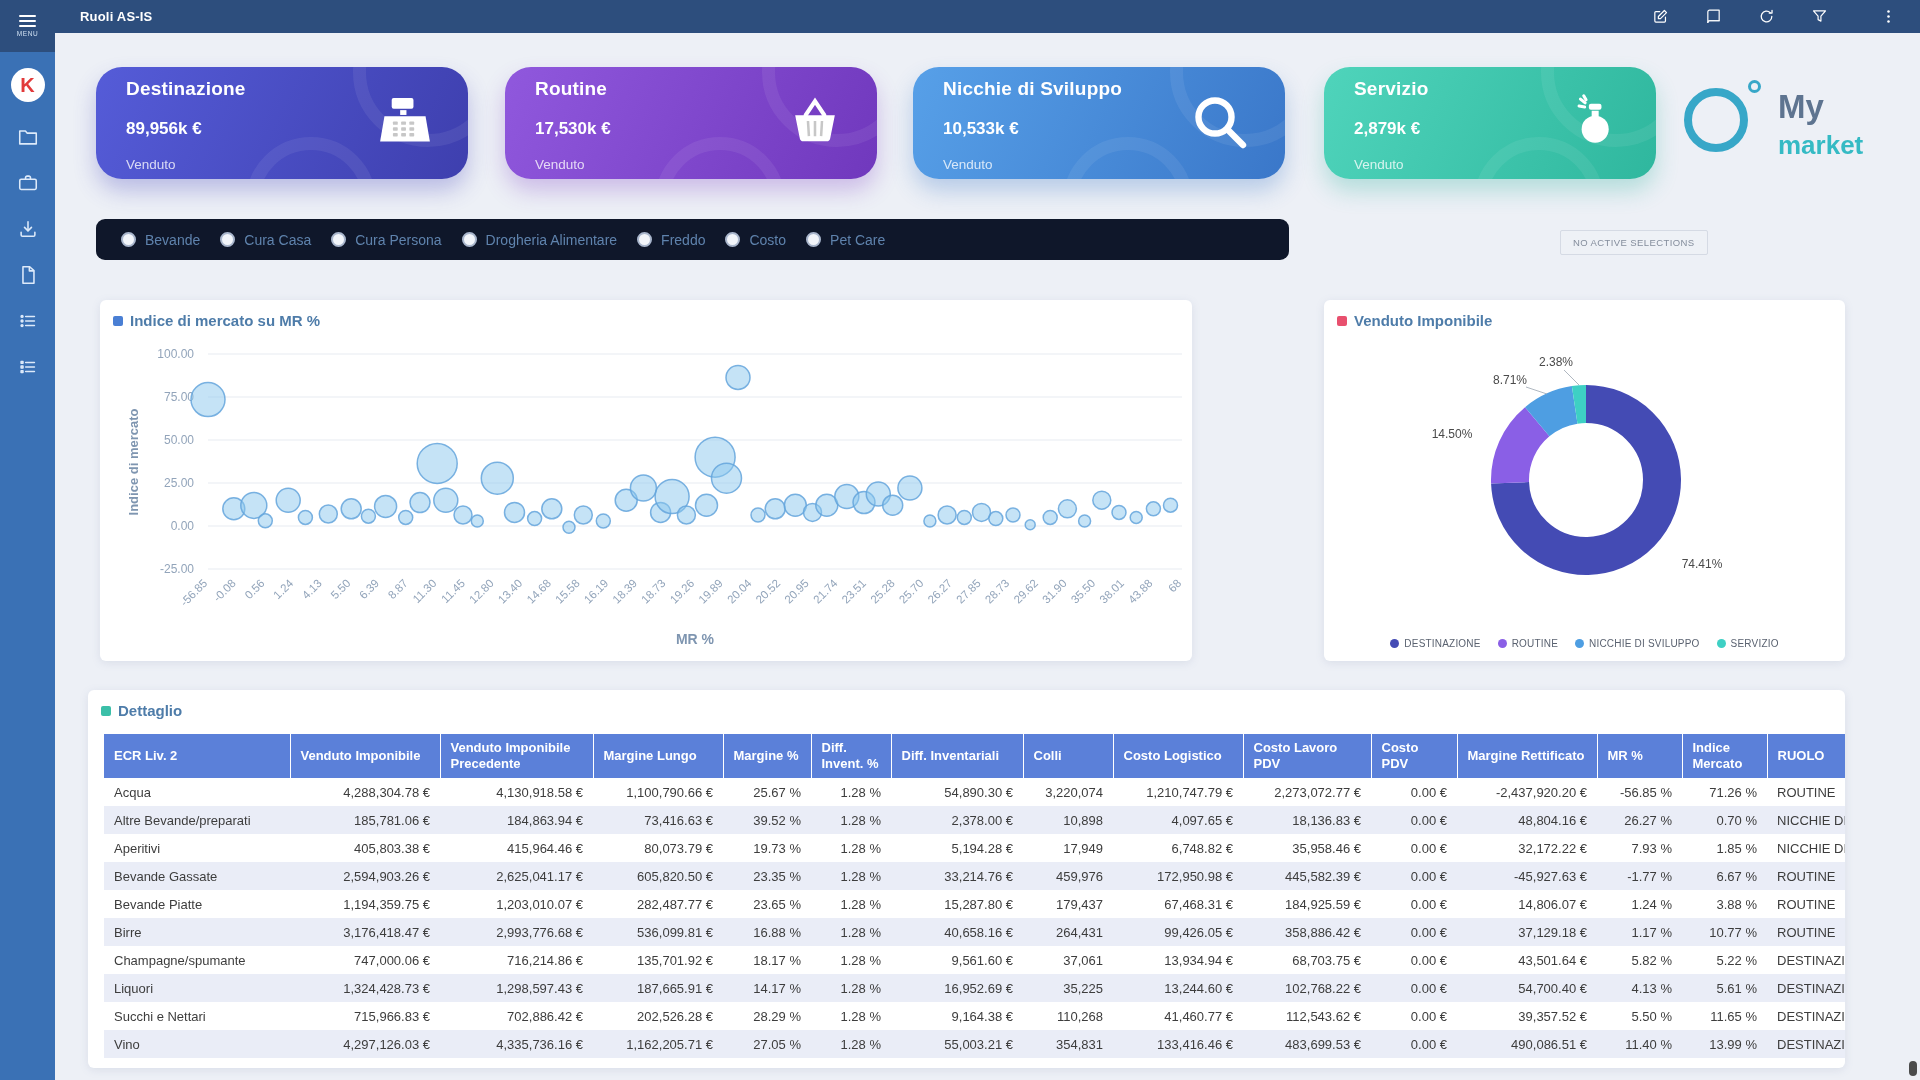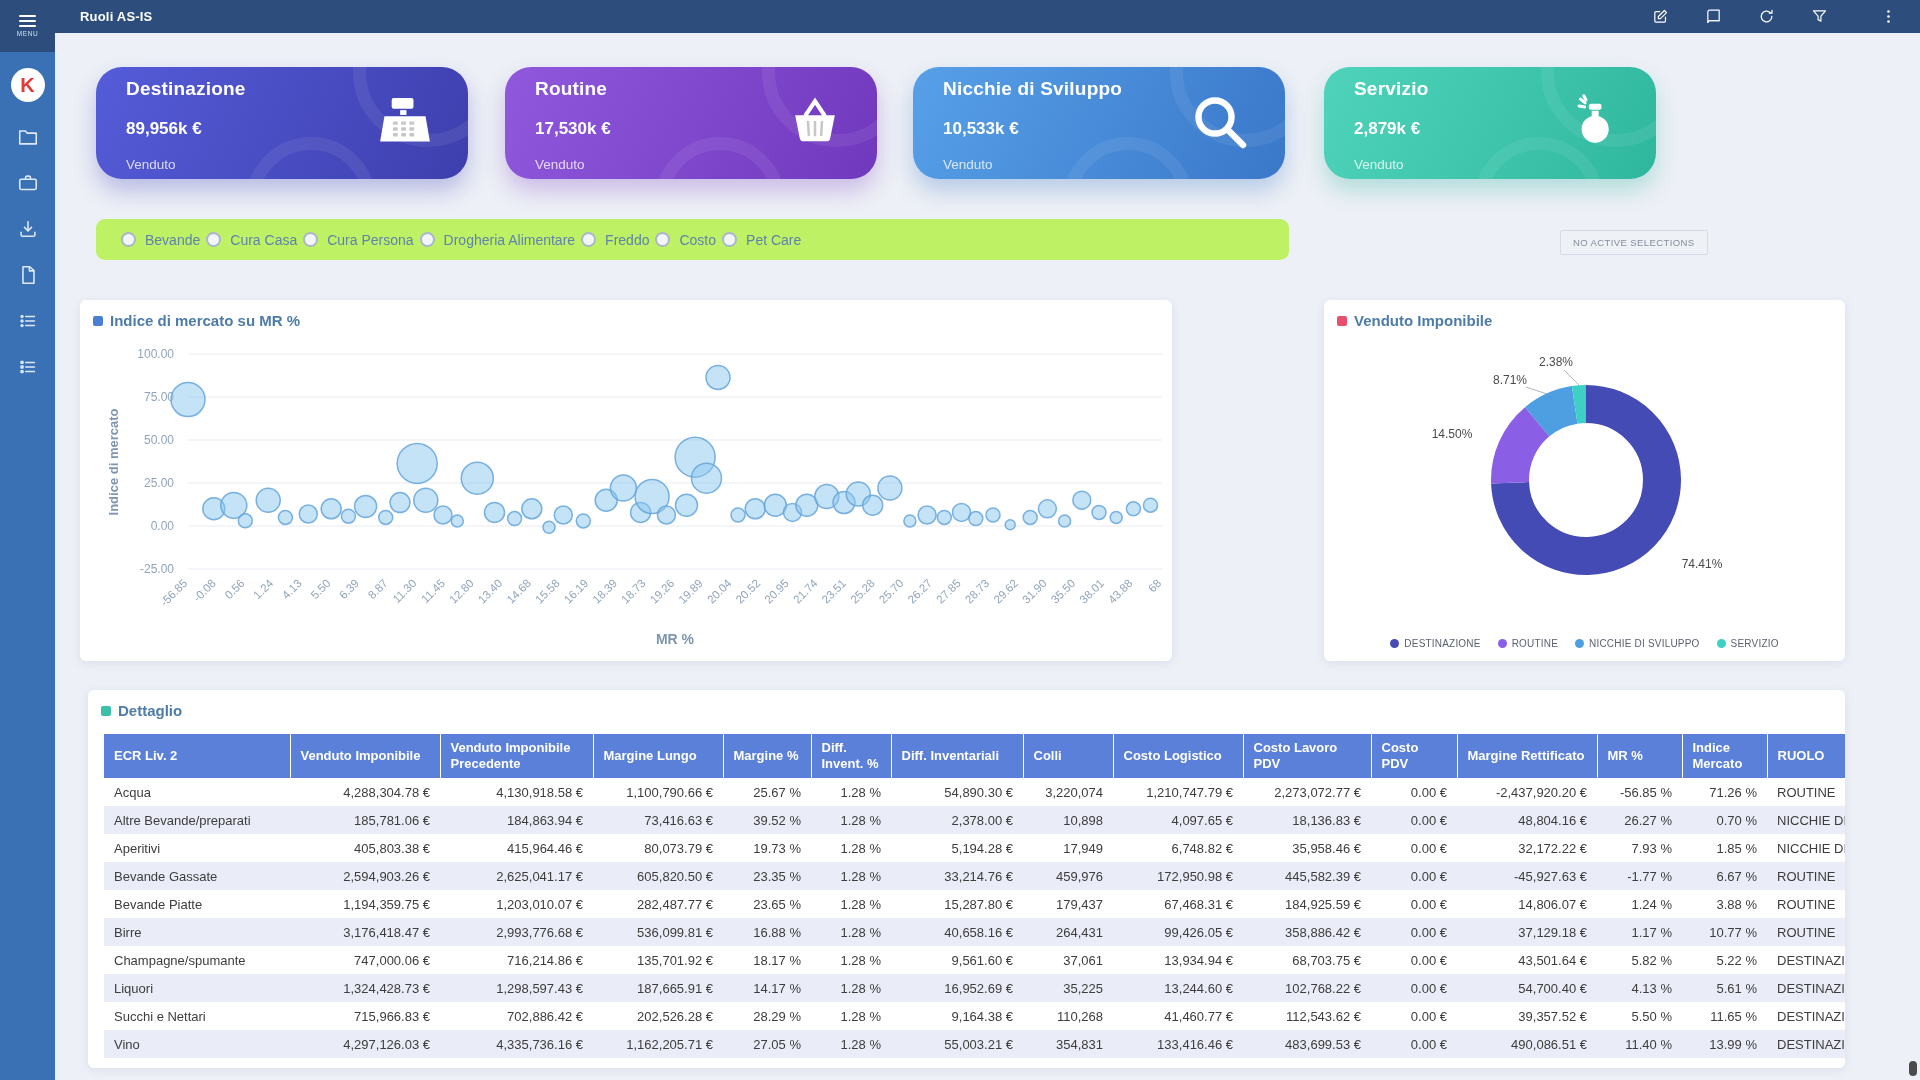--- a/index.html
+++ b/index.html
@@ -45,34 +45,34 @@
   .kpi4{left:1324px;width:332px;background:linear-gradient(115deg,#4fd4bb,#2fb79e);box-shadow:0 12px 22px rgba(50,180,160,.30)}
 
   
   .brand{position:absolute;left:1684px;top:84px;width:210px;height:110px}
   .brand .ringo{position:absolute;left:0;top:4px;width:64px;height:64px;border-radius:50%;border:8px solid #37a7c8}
   .brand .deg{position:absolute;left:64px;top:-4px;width:13px;height:13px;border-radius:50%;border:3.5px solid #37a7c8}
   .brand .l1{position:absolute;left:94px;top:4px;font-size:33px;font-weight:bold;color:#5e7490}
   .brand .l2{position:absolute;left:94px;top:46px;font-size:26px;font-weight:bold;color:#35bac4}
 
   
-  .filterbar{position:absolute;left:96px;top:219px;width:1193px;height:41px;background:#bef264;
-    border-radius:9px;display:flex;align-items:center;padding-left:25px;gap:6px}
+  .filterbar{position:absolute;left:96px;top:219px;width:1193px;height:41px;background:#0f172a;
+    border-radius:9px;display:flex;align-items:center;padding-left:25px;gap:20px}
   .filter-item{display:flex;align-items:center;gap:9px;cursor:pointer}
   .filter-item .radio{width:15px;height:15px;border-radius:50%;border:2px solid #a9b6cc;background:#f2f5fa;flex:none}
   .filter-item .flabel{font-size:14px;color:#5f83ad;white-space:nowrap}
   .sel-badge{position:absolute;left:1560px;top:230px;padding:6px 12px;background:#eef1f6;
     border:1px solid #d5dae4;color:#848d9c;font-size:9.5px;letter-spacing:.4px;border-radius:2px}
 
   
   .panel{position:absolute;background:#fff;border-radius:6px;box-shadow:0 2px 8px rgba(120,130,170,.16)}
   .p-title{position:absolute;left:13px;top:12px;display:flex;align-items:center;gap:7px;
     font-size:15px;color:#4e7ca9;font-weight:bold;z-index:2}
   .p-title .sq{width:10px;height:10px;border-radius:2px;flex:none}
-  #scatter-panel{left:80px;top:300px;width:1092px;height:361px}
+  #scatter-panel{left:100px;top:300px;width:1092px;height:361px}
   #donut-panel{left:1324px;top:300px;width:521px;height:361px}
   #table-panel{left:88px;top:690px;width:1757px;height:378px}
   svg text{font-family:"Liberation Sans",sans-serif}
 
   
   .d-legend{position:absolute;left:0;right:0;bottom:12px;display:flex;justify-content:center;gap:17px}
   .d-leg-item{display:flex;align-items:center;gap:5px;cursor:pointer}
   .d-leg-item .dot{width:9px;height:9px;border-radius:50%}
   .d-leg-item .lab{font-size:10px;color:#5a6270;letter-spacing:.2px}
 
@@ -259,20 +259,26 @@
           <rect x="9.8" y="4.6" width="5.4" height="2.6" rx="0.9" fill="#fff"></rect>
           <g stroke="#fff" stroke-width="1.3" stroke-linecap="round">
             <line x1="8.2" y1="4.2" x2="6.2" y2="2.6"></line>
             <line x1="8" y1="6" x2="5.6" y2="5.6"></line>
             <line x1="8.6" y1="2.9" x2="7.6" y2="1.2"></line>
           </g>
         </svg>
     </span>
   </div>
 
+  <div class="brand">
+    <span class="ringo"></span>
+    <span class="deg"></span>
+    <span class="l1">My</span>
+    <span class="l2">market</span>
+  </div>
 
   <div class="filterbar">
       <div class="filter-item">
         <span class="radio"></span>
         <span class="flabel">Bevande</span>
       </div>
       <div class="filter-item">
         <span class="radio"></span>
         <span class="flabel">Cura Casa</span>
       </div>

